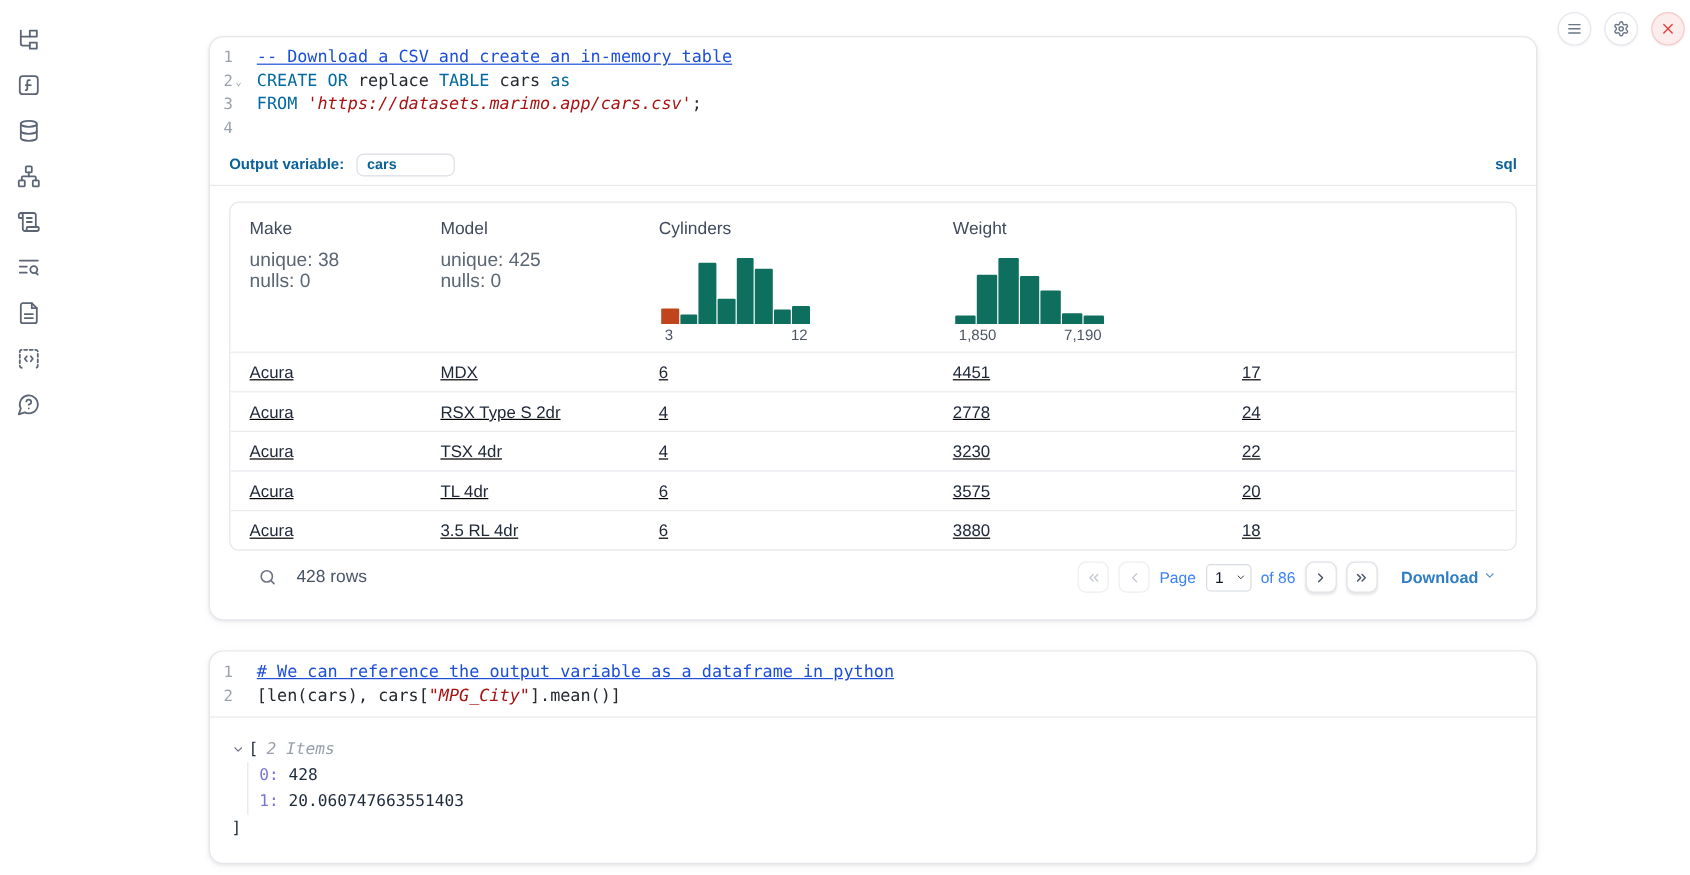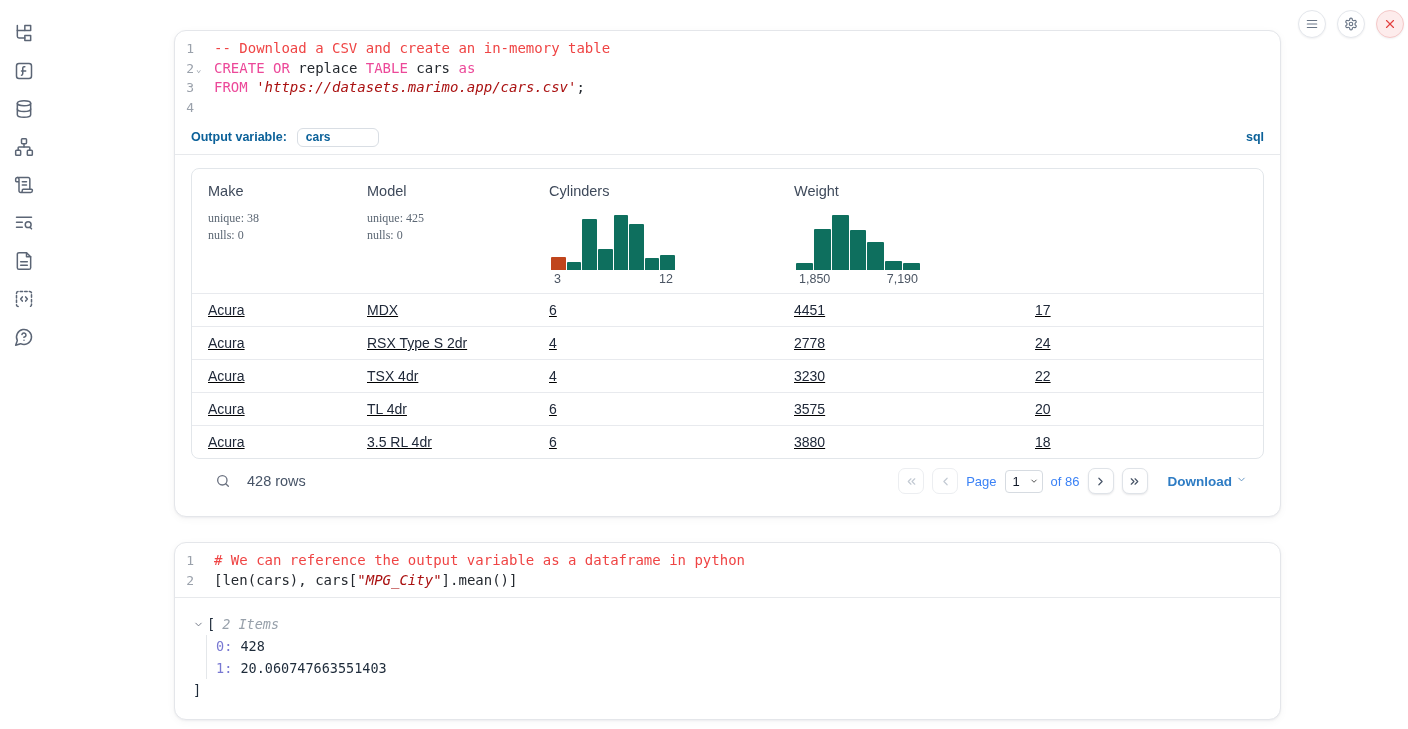--- a/index.html
+++ b/index.html
@@ -30,40 +30,40 @@
   .cell-1 { margin-top:30px; }
   .cell-2 { margin-top:25px; }
 
   
   .editor { padding:8px 0 7px 0; font-family:"DejaVu Sans Mono", monospace; font-size:14px;
             line-height:19.5px; cursor:text; }
   .cm-row { display:flex; position:relative; }
   .cm-gutter { width:19px; flex-shrink:0; text-align:right; color:#9aa1ab; font-size:13px; user-select:none; }
   .fold-arrow { position:absolute; left:21px; top:1px; font-size:9px; color:#98a0aa; }
   .cm-line { padding-left:20px; white-space:pre; color:#24292f; }
-  .tk-kw  { color:#ec4899; }
+  .tk-kw  { color:#0369a1; }
   .tk-str { color:#aa1111;font-style:italic; }
-  .tk-com { color:#ef4444; }
+  .tk-com { color:#1d4ed8;text-decoration:underline; }
 
   
   .outvar-row { display:flex; align-items:center; height:31px; padding:0 16px 4px 16px;
                 border-bottom:1px solid #e7e9ec; }
   .outvar-label { font-size:12.5px; font-weight:bold; color:#0b6199; }
   .outvar-input { width:82px; height:19px; margin-left:10px; border:1px solid #d9dee4; border-radius:6px;
                   padding:0 8px; font-size:12px; font-weight:bold; color:#0b6199;
                   font-family:"Liberation Sans", sans-serif; }
   .lang-label { margin-left:auto; font-size:12.5px; font-weight:bold; color:#0b6199; }
 
   
   .output-area { padding:13px 16px 0 16px; }
   .data-table { border:1px solid #e2e6ea; border-radius:8px; overflow:hidden; }
   .thead { display:grid; grid-template-columns:159px 182px 245px 241px auto; height:124px; }
   .th { position:relative; padding:14px 0 0 16px; cursor:pointer; }
   .col-name { font-size:14.5px; color:#3f4a5b; }
-  .col-stats { margin-top:11px; font-size:12px; color:#5b6673; line-height:16.5px;font-family:Liberation Serif, serif; }
+  .col-stats { margin-top:11px; font-size:16px; color:#5b6673; line-height:16.5px; }
   .hist { position:absolute; left:18px; bottom:7px; width:124px; }
   .hist-bars { display:flex; align-items:flex-end; gap:1px; height:55px; }
   .hist-bar { flex:1; background:#0e6f5e; border-radius:1px 1px 0 0; }
   .hist-bar.hl { background:#c0451c; }
   .hist-labels { display:flex; justify-content:space-between; padding:2px 2px 0 3px;
                  font-size:12.5px; color:#4b5563; }
   .tbody .tr { display:grid; grid-template-columns:159px 182px 245px 241px auto; height:33px;
                align-items:center; border-top:1px solid #e8eaee;text-decoration:underline; }
   .td { padding-left:16px; font-size:14px; color:#202939; white-space:nowrap; }
 

